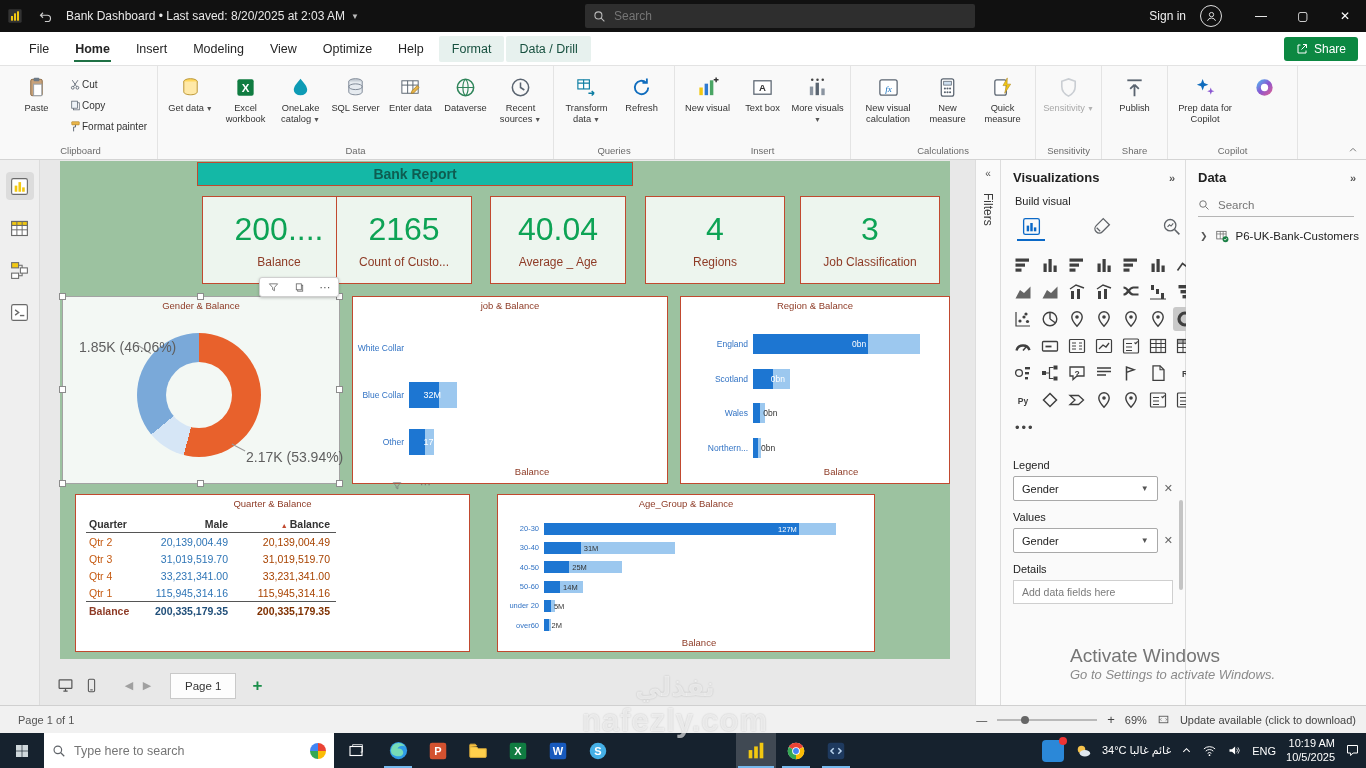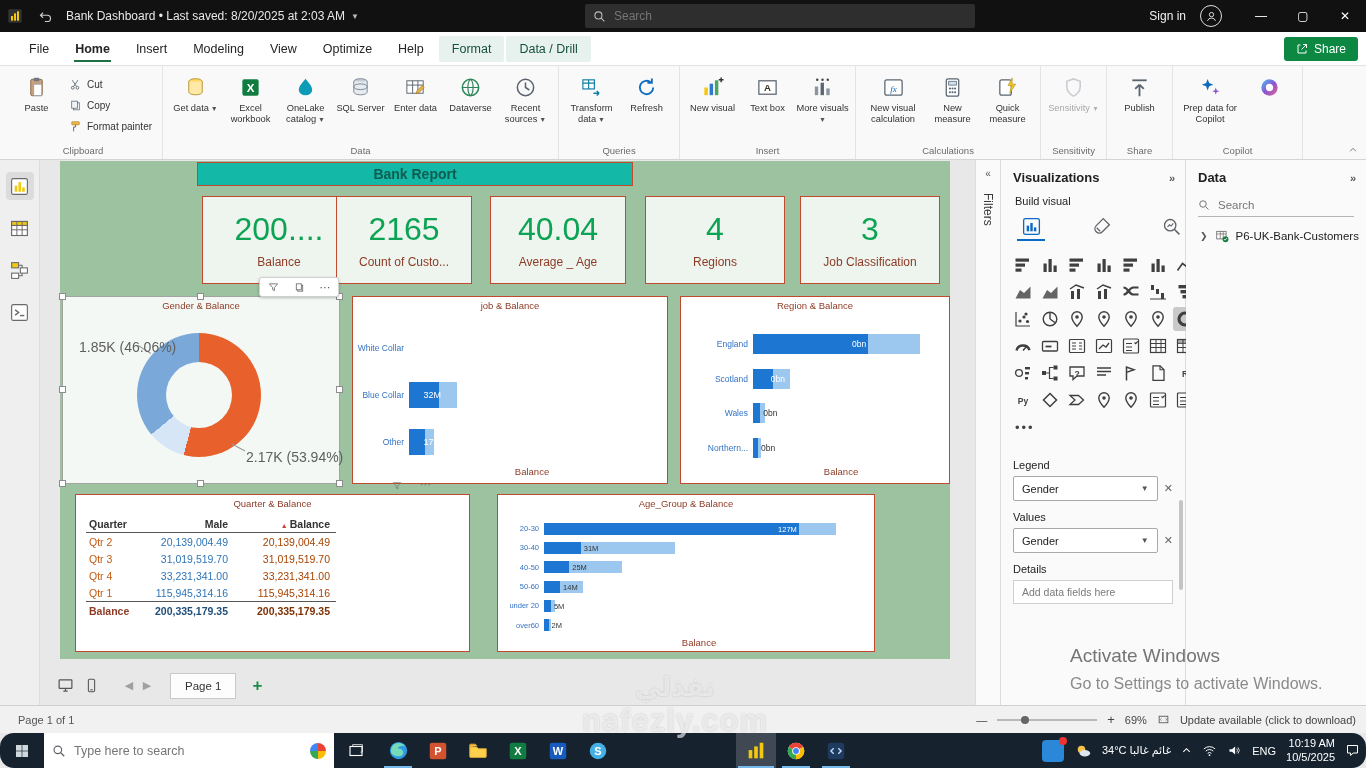--- a/index.html
+++ b/index.html
@@ -34,21 +34,21 @@
 .rgroup{display:flex;flex-direction:column;border-right:1px solid #e4e4e4;}
 .ritems{flex:1;display:flex;align-items:flex-start;padding:5px 5px 0;}
 .rglabel{text-align:center;font-size:9.5px;color:#6b6b6b;padding:0 4px 3px;}
 .rbig{width:55px;display:flex;flex-direction:column;align-items:center;padding-top:3px;gap:3px;cursor:pointer;}
 .rbig.wide{width:64px;}
 .rbig .ric{height:26px;display:flex;align-items:center;justify-content:center;}
 .rbig .rlb{font-size:9.3px;line-height:1.18;color:#333;text-align:center;}
 .rbig .chev{font-size:7px;color:#555;}
 .rbig.disabled{opacity:.42;}
 .rsmallwrap{display:flex;flex-direction:column;gap:2px;padding-top:4px;}
-.rsmall{display:flex;align-items:center;gap:5px;font-size:10px;color:#333;height:19px;padding:0 5px;cursor:pointer;}
+.rsmall{display:flex;align-items:center;font-size:10px;color:#333;height:19px;padding:0 5px;cursor:pointer;}
 #ribbon-collapse{position:absolute;right:8px;bottom:4px;color:#777;}
 
 
 #viewrail{position:absolute;left:0;top:160px;width:40px;height:545px;background:#efefef;border-right:1px solid #dcdcdc;display:flex;flex-direction:column;align-items:center;padding-top:12px;gap:14px;z-index:10;}
 .railbtn{width:28px;height:28px;display:flex;align-items:center;justify-content:center;border-radius:4px;cursor:pointer;}
 .railbtn.active{background:#dcdcdc;}
 
 
 #canvas{position:absolute;left:40px;top:160px;width:935px;height:545px;background:#e8e8e8;}
 #page{position:absolute;left:20px;top:1px;width:890px;height:498px;background:#9cc2a0;}
@@ -137,41 +137,41 @@
 #add-page{color:#1a8e4a;font-size:17px;font-weight:bold;margin-left:16px;cursor:pointer;}
 
 
 #statusbar{position:absolute;left:0;top:705px;width:1366px;height:28px;background:#f1f1f1;border-top:1px solid #d0d0d0;display:flex;align-items:center;font-size:11px;color:#555;z-index:15;}
 #sb-left{margin-left:18px;}
 #sb-right{position:absolute;right:10px;display:flex;align-items:center;gap:10px;color:#444;}
 #zoom-track{position:relative;width:100px;height:2px;background:#b9b9b9;}
 #zoom-handle{position:absolute;left:24px;top:-3px;width:8px;height:8px;border-radius:50%;background:#666;}
 
 
-#taskbar{position:absolute;left:0;top:733px;width:1366px;height:35px;background:#16222e;display:flex;align-items:center;z-index:40;border-radius:14px;}
+#taskbar{position:absolute;left:0;top:733px;width:1366px;height:35px;background:#16222e;display:flex;align-items:center;z-index:40;}
 .tk-btn{width:44px;height:35px;display:flex;align-items:center;justify-content:center;cursor:pointer;position:relative;}
 #tk-search{width:290px;height:35px;background:#fff;display:flex;align-items:center;padding:0 8px;gap:8px;position:relative;}
 #tk-search input{border:none;outline:none;font-size:12.5px;color:#5f6368;width:210px;background:transparent;font-family:inherit;}
 #tk-colorwheel{position:absolute;right:8px;width:16px;height:16px;border-radius:50%;background:conic-gradient(#ea4335 0 90deg,#fbbc05 90deg 180deg,#34a853 180deg 270deg,#4285f4 270deg 360deg);}
 .tk-app{width:40px;height:35px;display:flex;align-items:center;justify-content:center;cursor:pointer;position:relative;}
 .tk-app.active{background:rgba(255,255,255,.18);}
 .tk-app.running::after{content:"";position:absolute;left:6px;right:6px;bottom:0;height:2px;background:#76b9ed;}
 .tk-app.active.running::after{left:2px;right:2px;}
 #tk-spacer{width:118px;height:35px;}
 #tray{position:absolute;right:0;height:35px;display:flex;align-items:center;gap:10px;padding-right:6px;color:#fff;}
 #tray .trtxt{font-size:11px;color:#fff;white-space:nowrap;}
 #tk-time{display:flex;flex-direction:column;align-items:flex-end;font-size:11px;line-height:1.25;color:#fff;}
 .tray-ic{display:flex;align-items:center;justify-content:center;cursor:pointer;}
 #badge-app{position:relative;width:22px;height:22px;border-radius:4px;background:#2b88d8;}
 #badge-app::after{content:"";position:absolute;right:-3px;top:-3px;width:8px;height:8px;border-radius:50%;background:#e33;}
 
 
 #activation{position:absolute;left:1070px;top:645px;z-index:50;color:#7e7e7e;pointer-events:none;}
 #activation .a1{font-size:19px;color:#757575;}
-#activation .a2{font-size:16px;color:#8a8a8a;margin-top:8px;}
+#activation .a2{font-size:13px;color:#8a8a8a;margin-top:0;font-style:italic;}
 #watermark{position:absolute;left:540px;top:672px;width:270px;text-align:center;z-index:60;color:rgba(255,255,255,.62);pointer-events:none;text-shadow:0 0 2px rgba(0,0,0,.2);}
 #watermark .wm-ar{font-size:26px;font-weight:bold;}
 #watermark .wm-dom{font-size:31px;font-weight:bold;letter-spacing:1px;}
 </style>
 </head>
 <body>
 
 <div id="root">
 
   <div id="titlebar">

